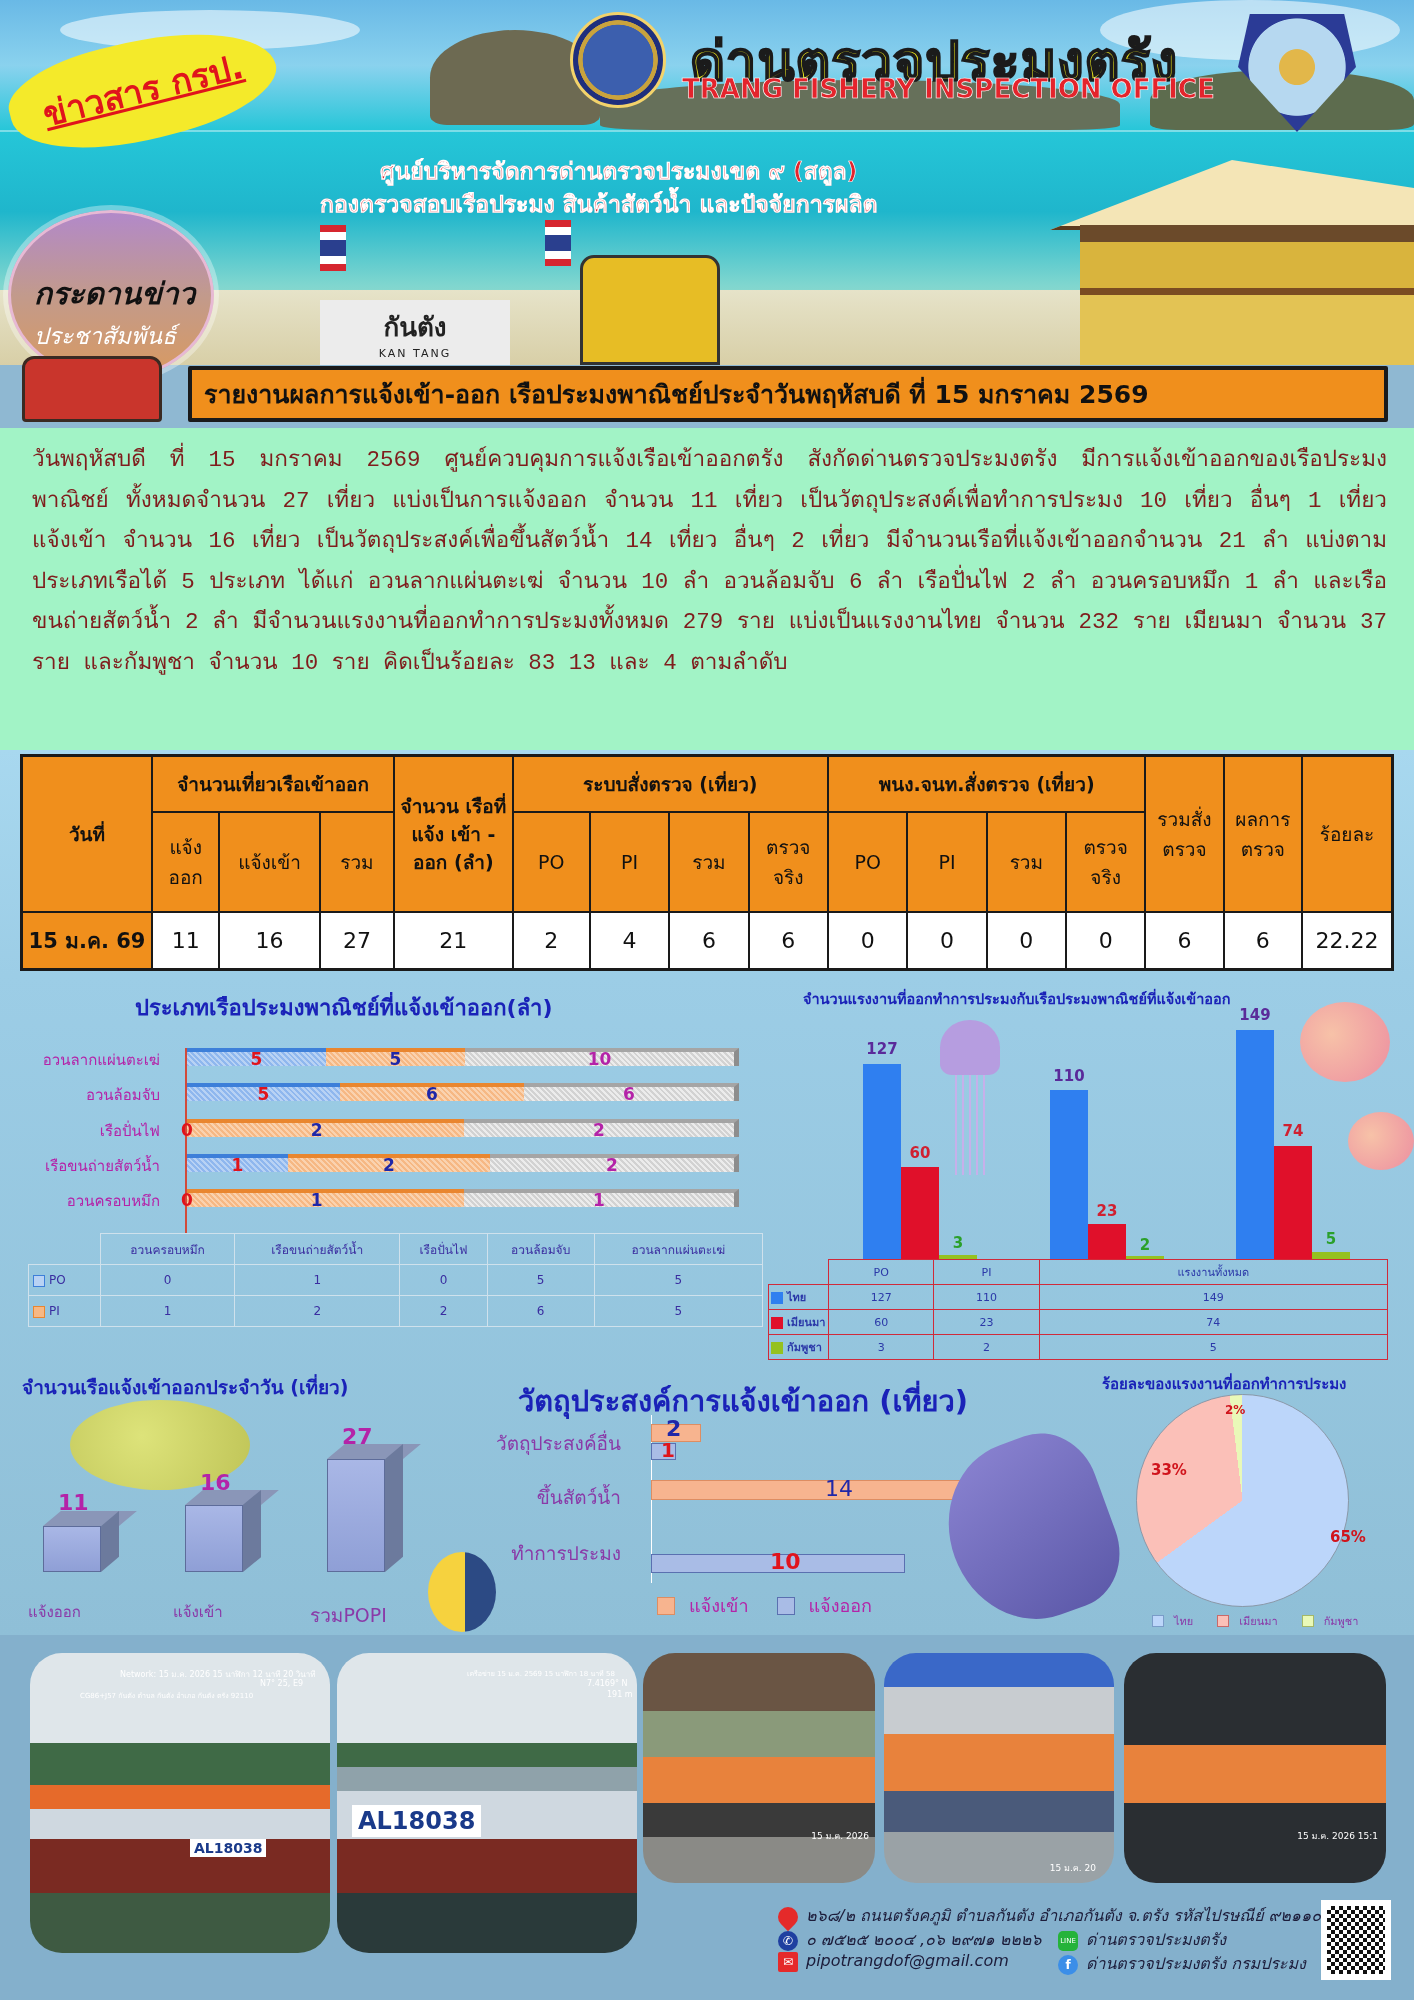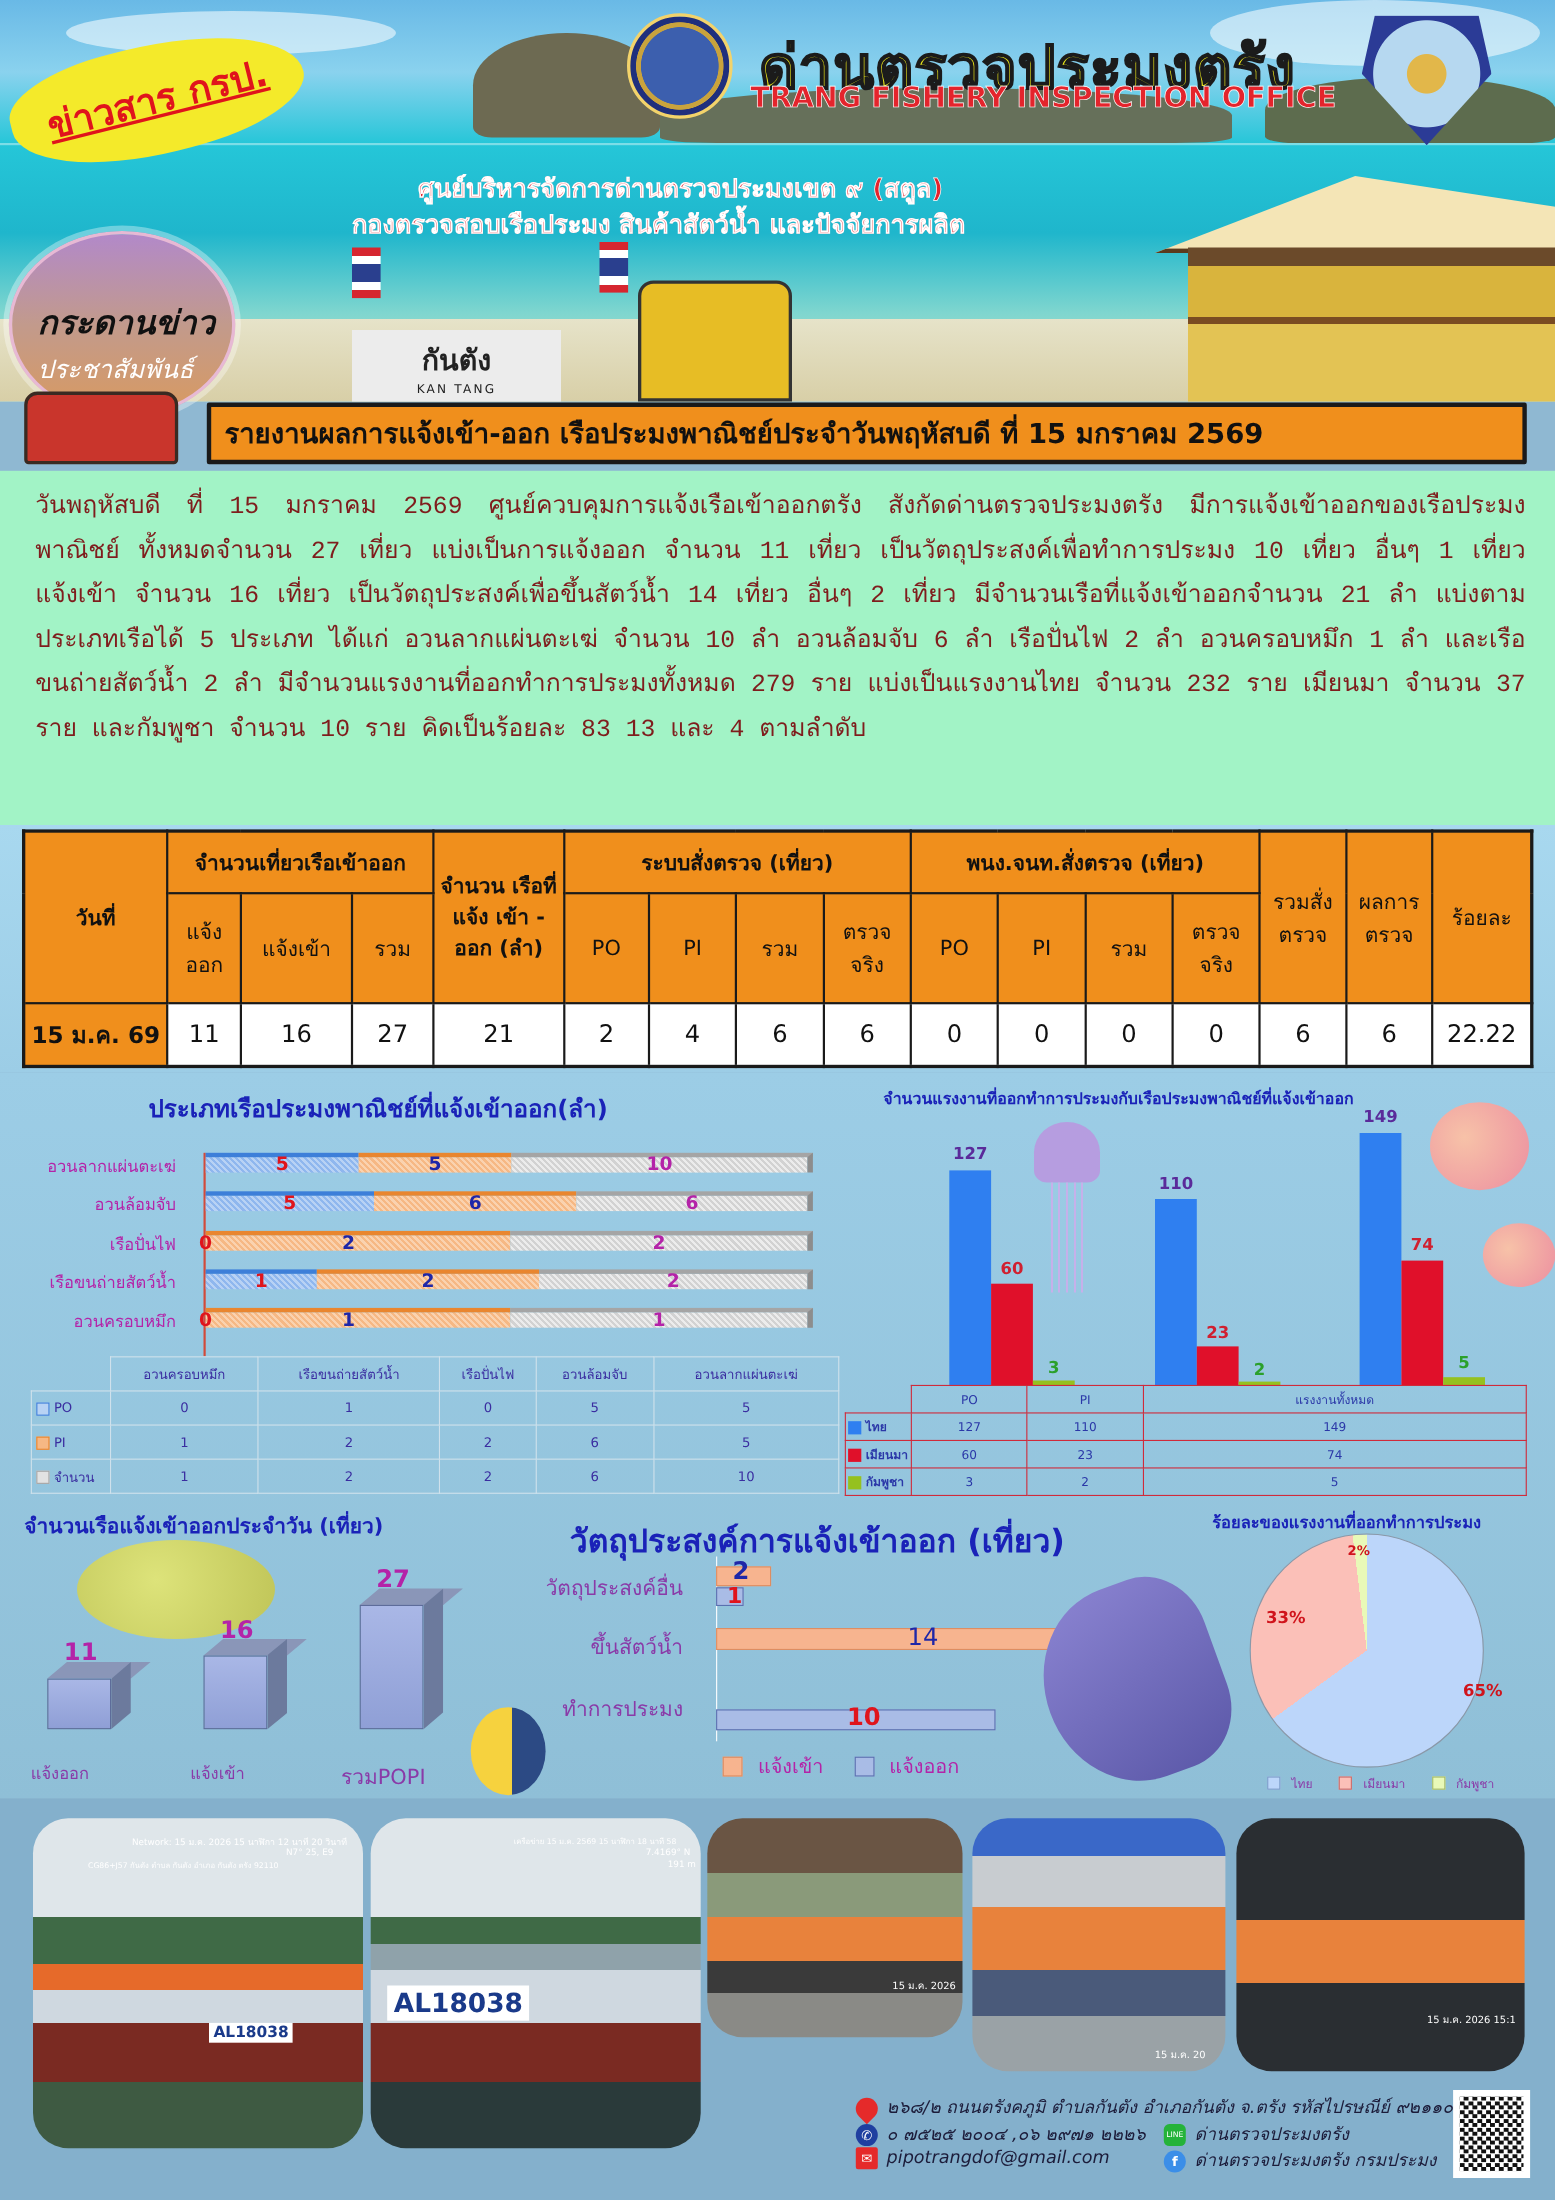--- a/index.html
+++ b/index.html
@@ -229,28 +229,20 @@
     <td>5</td>
   </tr>
   <tr>
     <td style="text-align:left;padding-left:4px"><span class="swatch" style="background:#f6b884;border:1px solid #e9862f"></span><span>PI</span></td>
     <td>1</td>
     <td>2</td>
     <td>2</td>
     <td>6</td>
     <td>5</td>
   </tr>
-  <tr>
-    <td style="text-align:left;padding-left:4px"><span class="swatch" style="background:#e2e2e2;border:1px solid #a5a5a5"></span><span>จำนวน</span></td>
-    <td>1</td>
-    <td>2</td>
-    <td>2</td>
-    <td>6</td>
-    <td>10</td>
-  </tr>
 </tbody>
   </table>
 
 <div class="abs chart-title-blue" style="left:803px;top:987px;font-size:14.5px">จำนวนแรงงานที่ออกทำการประมงกับเรือประมงพาณิชย์ที่แจ้งเข้าออก</div>
 
 <div class="abs" style="left:828px;top:1020px;width:560px;height:240px">
 
   <div class="vbar" style="left:35px;height:196px;background:#2f7ff0"></div>
   <div class="vlabel" style="left:29px;top:20px;color:#5a2a9a">127</div>
   <div class="vbar" style="left:73px;height:93px;background:#e0102a"></div>
@@ -380,21 +372,21 @@
   <div class="abs" style="left:230px;top:26px;font-size:8px;color:#fff">N7° 25, E9</div>
   <div class="abs" style="left:50px;top:37px;font-size:7px;color:#fff;white-space:nowrap">CG86+J57 กันตัง ตำบล กันตัง อำเภอ กันตัง ตรัง 92110</div>
   <div class="abs" style="left:160px;top:186px;background:#fff;color:#1a3a8a;font-weight:bold;font-size:14px;padding:1px 4px">AL18038</div>
 </div>
 <div class="photo" style="left:337px;top:1653px;width:300px;height:300px;background:linear-gradient(180deg,#dfe6ea 0 30%,#3f6a46 30% 38%,#8fa2aa 38% 46%,#cfd8e0 46% 62%,#7a2a22 62% 80%,#2a3a3a 80%)">
   <div class="abs" style="left:130px;top:15px;font-size:7px;color:#fff;white-space:nowrap">เครือข่าย 15 ม.ค. 2569 15 นาฬิกา 18 นาที 58</div>
   <div class="abs" style="left:250px;top:26px;font-size:8px;color:#fff">7.4169° N</div>
   <div class="abs" style="left:270px;top:37px;font-size:8px;color:#fff">191 m</div>
   <div class="abs" style="left:15px;top:152px;background:#fff;color:#1a3a8a;font-weight:bold;font-size:24px;padding:2px 6px">AL18038</div>
 </div>
-<div class="photo" style="left:643px;top:1653px;width:232px;height:199px;background:linear-gradient(180deg,#6a5544 0 25%,#8a9a7a 25% 45%,#e8823c 45% 65%,#3a3a3a 65% 80%,#8a8a86 80%)">
+<div class="photo" style="left:643px;top:1653px;width:232px;height:230px;background:linear-gradient(180deg,#6a5544 0 25%,#8a9a7a 25% 45%,#e8823c 45% 65%,#3a3a3a 65% 80%,#8a8a86 80%)">
   <div class="abs" style="right:6px;bottom:40px;font-size:9px;color:#fff;white-space:nowrap">15 ม.ค. 2026</div>
 </div>
 <div class="photo" style="left:884px;top:1653px;width:230px;height:230px;background:linear-gradient(180deg,#3a68c8 0 15%,#c8ccd0 15% 35%,#e8823c 35% 60%,#4a5a7a 60% 78%,#9aa2a6 78%)">
   <div class="abs" style="right:18px;bottom:8px;font-size:9px;color:#fff;white-space:nowrap">15 ม.ค. 20</div>
 </div>
 <div class="photo" style="left:1124px;top:1653px;width:262px;height:230px;background:linear-gradient(180deg,#2a2e32 0 40%,#e8823c 40% 65%,#2a2e32 65%)">
   <div class="abs" style="right:8px;bottom:40px;font-size:9px;color:#fff;white-space:nowrap">15 ม.ค. 2026 15:1</div>
 </div>
 
 <div class="contact" style="left:778px;top:1903px">

